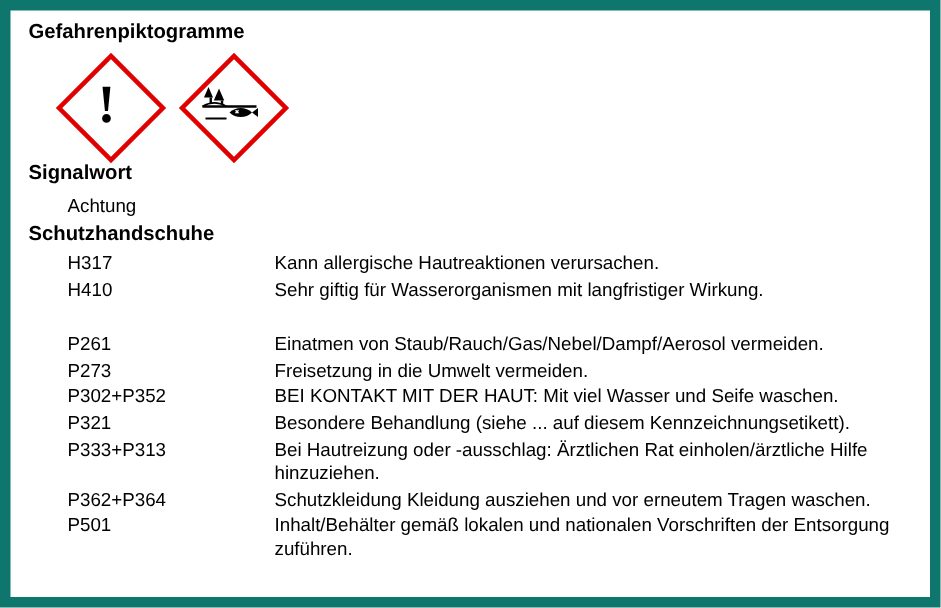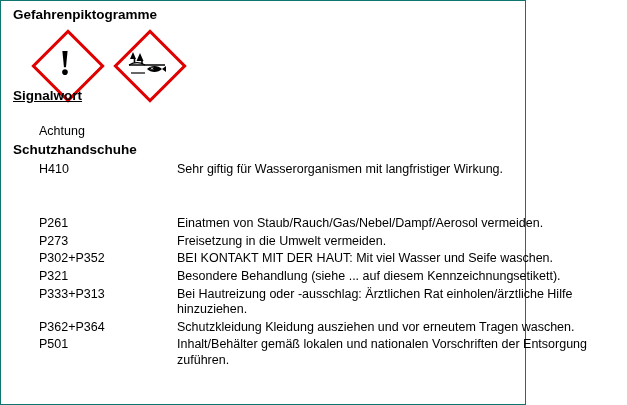--- a/index.html
+++ b/index.html
@@ -10,24 +10,24 @@
     width: 627px;
     height: 405px;
     background: #ffffff;
     font-family: "Liberation Sans", sans-serif;
     font-size: 12px;
     color: #000000;
     overflow: hidden;
   }
   .sheet {
     position: relative;
-    width: 526px;
+    width: 627px;
     height: 405px;
     box-sizing: border-box;
-    border: 1px solid #0f766e;
+    border: 7px solid #0f766e;
     background: #ffffff;
   }
   .section-title {
     font-weight: bold;
     font-size: 13.5px;
     color: #000000;
     margin: 0;
   }
   #pictogram-heading {
     position: absolute;
@@ -71,22 +71,21 @@
   .exclam {
     font-family: "Liberation Serif", serif;
     font-size: 36px;
     font-weight: bold;
     line-height: 1;
     color: #000000;
   }
   #signal-heading {
     position: absolute;
     left: 12px;
-    top: 87px;
-    text-decoration: underline;
+    top: 100px;
   }
   #signal-word {
     position: absolute;
     left: 38px;
     top: 123px;
     font-size: 12.5px;
   }
   #hazard-heading {
     position: absolute;
     left: 12px;
@@ -160,20 +159,24 @@
   </div>
 
   <div class="section-title" id="signal-heading">Signalwort</div>
   <div id="signal-word">Achtung</div>
 
   <div class="section-title" id="hazard-heading">Schutzhandschuhe</div>
 
   <table class="phrase-table" id="hazard-table">
     <tbody>
       <tr>
+        <td class="code">H317</td>
+        <td class="text">Kann allergische Hautreaktionen verursachen.</td>
+      </tr>
+      <tr>
         <td class="code">H410</td>
         <td class="text">Sehr giftig für Wasserorganismen mit langfristiger Wirkung.</td>
       </tr>
     </tbody>
   </table>
 
 
   <table class="phrase-table" id="precaution-table">
     <tbody>
       <tr>

